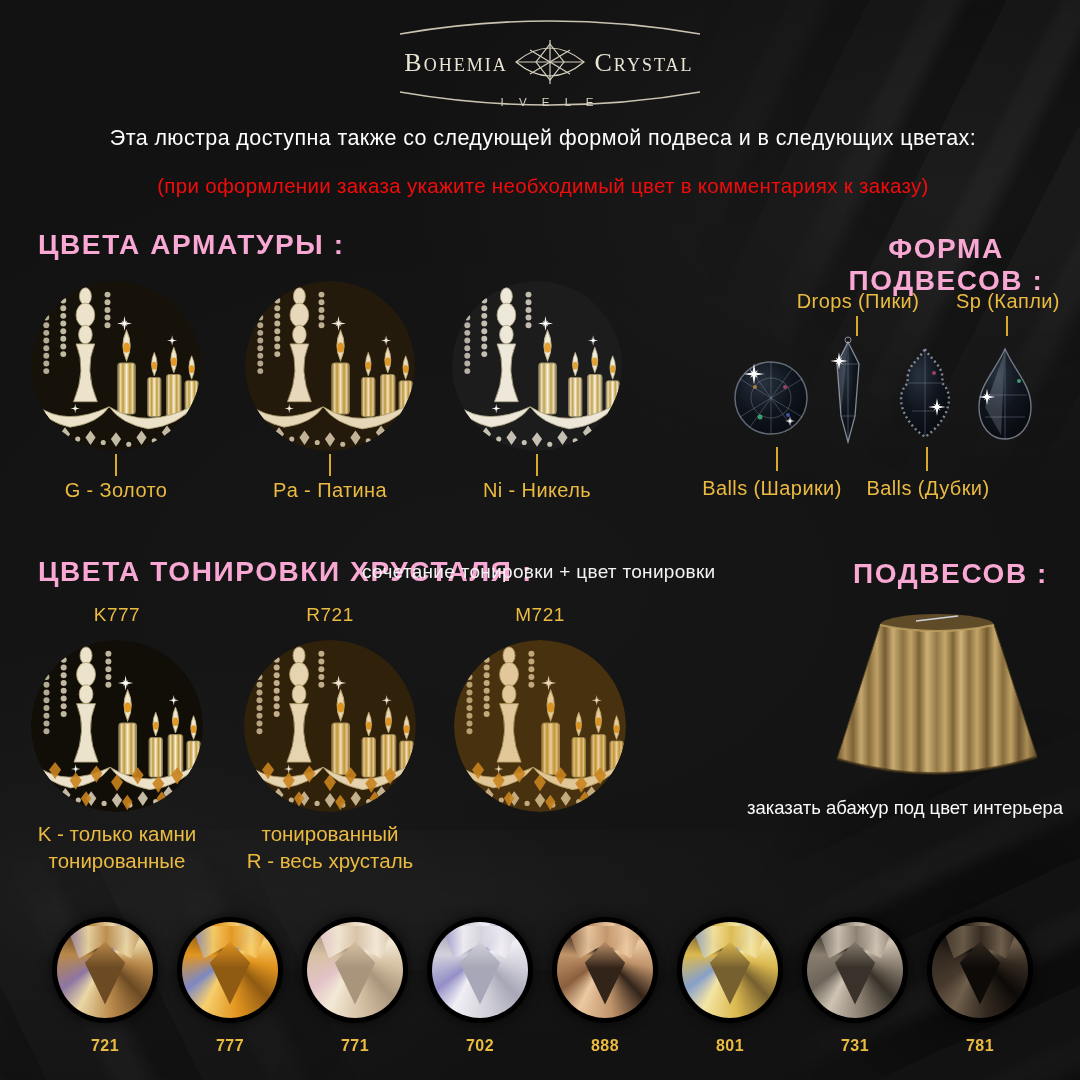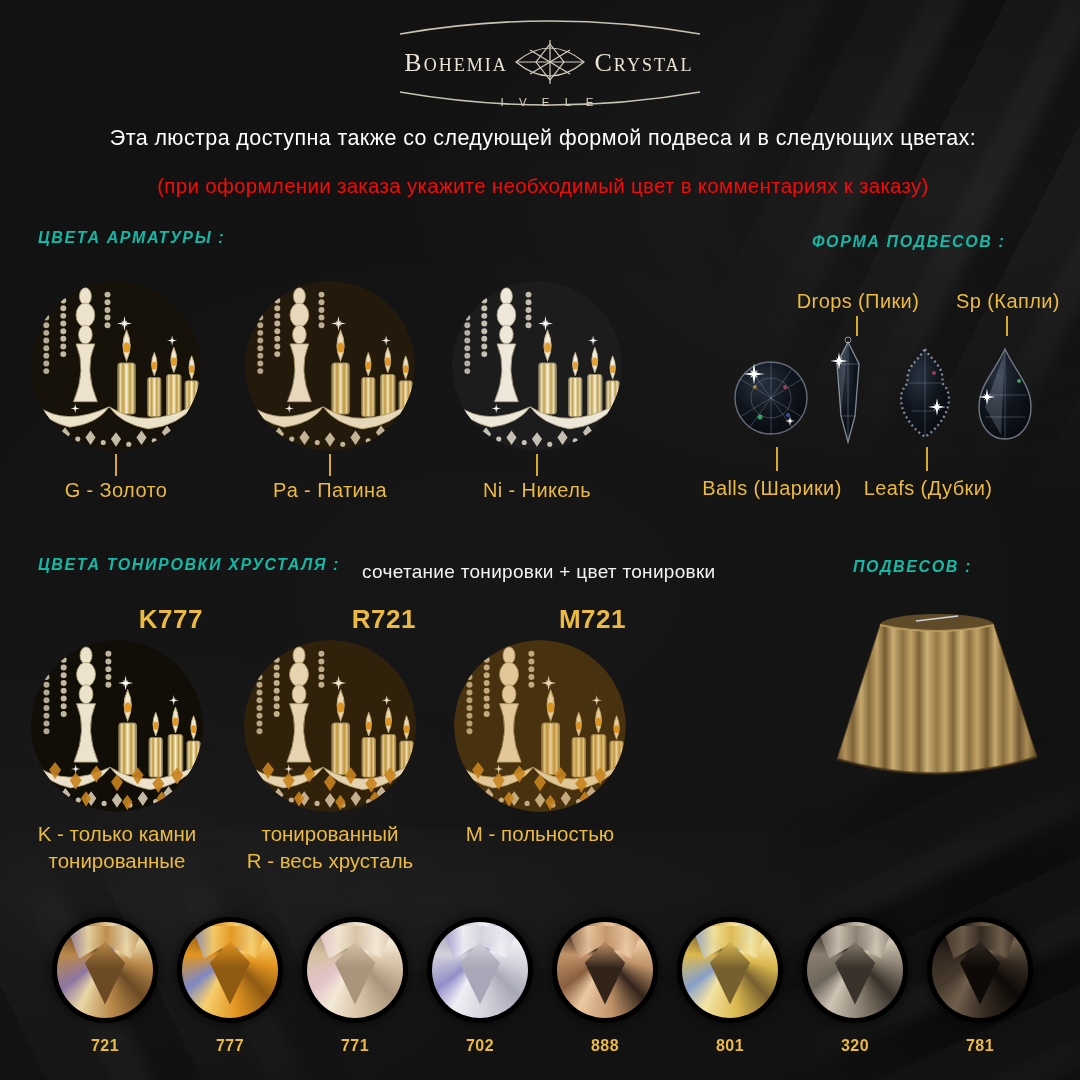--- a/index.html
+++ b/index.html
@@ -24,25 +24,25 @@
     -webkit-mask-image:radial-gradient(60% 60% at 32% 70%, #000 26%, transparent 75%);
     mask-image:radial-gradient(60% 60% at 32% 70%, #000 26%, transparent 75%);}
   .silk-br{right:-60px;bottom:-40px;width:520px;height:560px;opacity:.85;
     background:repeating-linear-gradient(155deg, transparent 0 40px, rgba(255,255,255,.028) 52px 66px, rgba(0,0,0,.34) 84px 116px);
     -webkit-mask-image:radial-gradient(60% 60% at 70% 70%, #000 30%, transparent 76%);
     mask-image:radial-gradient(60% 60% at 70% 70%, #000 30%, transparent 76%);}
 
   .abs{position:absolute;text-align:center;}
   .white-line{color:#fdfdfd;font-size:21.5px;letter-spacing:.4px;}
   .red-line{color:#f30b0b;font-size:20.5px;letter-spacing:.3px;}
-  .sec-title{color:#14b8a6;font-size:16px;font-weight:bold;letter-spacing:1.6px;font-style:italic;}
+  .sec-title{color:#f9a8d4;font-size:28px;font-weight:bold;letter-spacing:1.6px;}
   .sub-note{color:#f4f4f4;font-size:19px;letter-spacing:.3px;}
   .gold{color:#eaba41;}
   .gold-label{font-size:20px;text-align:center;letter-spacing:.4px;}
-  .gold-code{font-size:26px;font-weight:bold;text-align:right;letter-spacing:.5px;}
+  .gold-code{font-size:19px;font-weight:normal;text-align:center;letter-spacing:.5px;}
   .gold-desc{font-size:20.5px;text-align:center;line-height:27px;}
   .white-note{color:#fbfbfb;font-size:18.5px;text-align:center;line-height:26px;}
   .tick{width:2px;background:#d9a929;}
 
   .chand-circle{border-radius:50%;overflow:hidden;}
   .chand-circle svg{display:block;width:100%;height:100%;}
 
   .swatch{width:104px;height:104px;top:918px;border-radius:50%;
     background:#000;box-shadow:0 0 0 1px #000, 0 0 14px rgba(0,0,0,.8);}
   .swatch .crystal{position:absolute;inset:4px;border-radius:50%;overflow:hidden;
@@ -245,21 +245,21 @@
 <div class="abs gold gold-label" style="left:220px;top:479px;width:220px;">Pa - Патина</div>
 <div class="abs gold gold-label" style="left:427px;top:479px;width:220px;">Ni - Никель</div>
 
 <div class="abs gold gold-label" style="left:758px;top:290px;width:200px;">Drops (Пики)</div>
 <div class="abs gold gold-label" style="left:908px;top:290px;width:200px;">Sp (Капли)</div>
 <div class="abs tick" style="left:856px;top:316px;height:20px;"></div>
 <div class="abs tick" style="left:1006px;top:316px;height:20px;"></div>
 <div class="abs tick" style="left:776px;top:447px;height:24px;"></div>
 <div class="abs tick" style="left:926px;top:447px;height:24px;"></div>
 <div class="abs gold gold-label" style="left:672px;top:477px;width:200px;">Balls (Шарики)</div>
-<div class="abs gold gold-label" style="left:828px;top:477px;width:200px;">Leafs (Дубки)</div>
+<div class="abs gold gold-label" style="left:828px;top:477px;width:200px;">Balls (Дубки)</div>
 
 <div class="abs" style="left:730px;top:357px;width:82px;height:82px;">
   <svg viewBox="0 0 82 82" width="82" height="82">
     <circle cx="41" cy="41" r="36" fill="url(#gradDark)" stroke="#aebfd4" stroke-opacity=".5" stroke-width="1.5"></circle>
     <g stroke="#9fb4cc" stroke-opacity=".3" fill="none">
       <path d="M41,5 L41,77 M10,22 L72,60 M72,22 L10,60 M20,12 L62,70 M62,12 L20,70"></path>
       <circle cx="41" cy="41" r="20"></circle>
     </g>
     <circle cx="30" cy="60" r="2.5" fill="#45c07a" opacity=".8"></circle>
     <circle cx="55" cy="30" r="2" fill="#c04a6e" opacity=".8"></circle>
@@ -328,33 +328,33 @@
 
 <div class="abs gold gold-desc" style="left:-3px;top:820px;width:240px;">
   <div>K - только камни</div>
   <div>тонированные</div>
 </div>
 <div class="abs gold gold-desc" style="left:210px;top:820px;width:240px;">
   <div>тонированный</div>
   <div>R - весь хрусталь</div>
 </div>
 <div class="abs gold gold-desc" style="left:420px;top:820px;width:240px;">
-  <div>M - польностью</div>
 </div>
 
 <div class="abs" style="left:812px;top:597px;width:250px;height:200px;">
   <svg viewBox="0 0 250 200" width="250" height="200">
     <ellipse cx="125" cy="28" rx="57" ry="11" fill="#5f4b28"></ellipse>
     <path d="M104,24 L146,19" stroke="#cdd2da" stroke-width="1.6"></path>
     <path d="M68,28 L25,162 Q125,192 225,160 L182,28 Q125,40 68,28 Z" fill="url(#shadeG)" stroke="#4f3e21" stroke-width="1"></path>
     <path d="M68,28 Q125,40 182,28" stroke="#c8a868" stroke-width="2" fill="none" opacity=".8"></path>
     <path d="M25,162 Q125,192 225,160" stroke="#3b2e18" stroke-width="3" fill="none" opacity=".55"></path>
   </svg>
 </div>
 <div class="abs white-note" style="left:730px;top:795px;width:350px;">
+  <div>заказать абажур под цвет интерьера</div>
 </div>
 
 <div class="abs swatch" style="left: 53px; --l: #ead7a6; --m: #b9894a; --d: #6c4a24; --h: #8d76a2;">
     <div class="crystal"></div>
   </div>
 <div class="abs swatch" style="left: 178px; --l: #f7cf6e; --m: #e2951f; --d: #8f5a12; --h: #7d88c4;">
     <div class="crystal"></div>
   </div>
 <div class="abs swatch" style="left: 303px; --l: #f3e9d6; --m: #d6c1a4; --d: #a9957c; --h: #e3c3c8;">
     <div class="crystal"></div>
@@ -374,14 +374,14 @@
 <div class="abs swatch" style="left: 928px; --l: #6f5f4c; --m: #32281f; --d: #0d0a08; --h: #473a2d;">
     <div class="crystal"></div>
   </div>
 
 <div class="abs gold swatch-num" style="left:53px;">721</div>
 <div class="abs gold swatch-num" style="left:178px;">777</div>
 <div class="abs gold swatch-num" style="left:303px;">771</div>
 <div class="abs gold swatch-num" style="left:428px;">702</div>
 <div class="abs gold swatch-num" style="left:553px;">888</div>
 <div class="abs gold swatch-num" style="left:678px;">801</div>
-<div class="abs gold swatch-num" style="left:803px;">320</div>
+<div class="abs gold swatch-num" style="left:803px;">731</div>
 <div class="abs gold swatch-num" style="left:928px;">781</div>
 
 </body></html>

